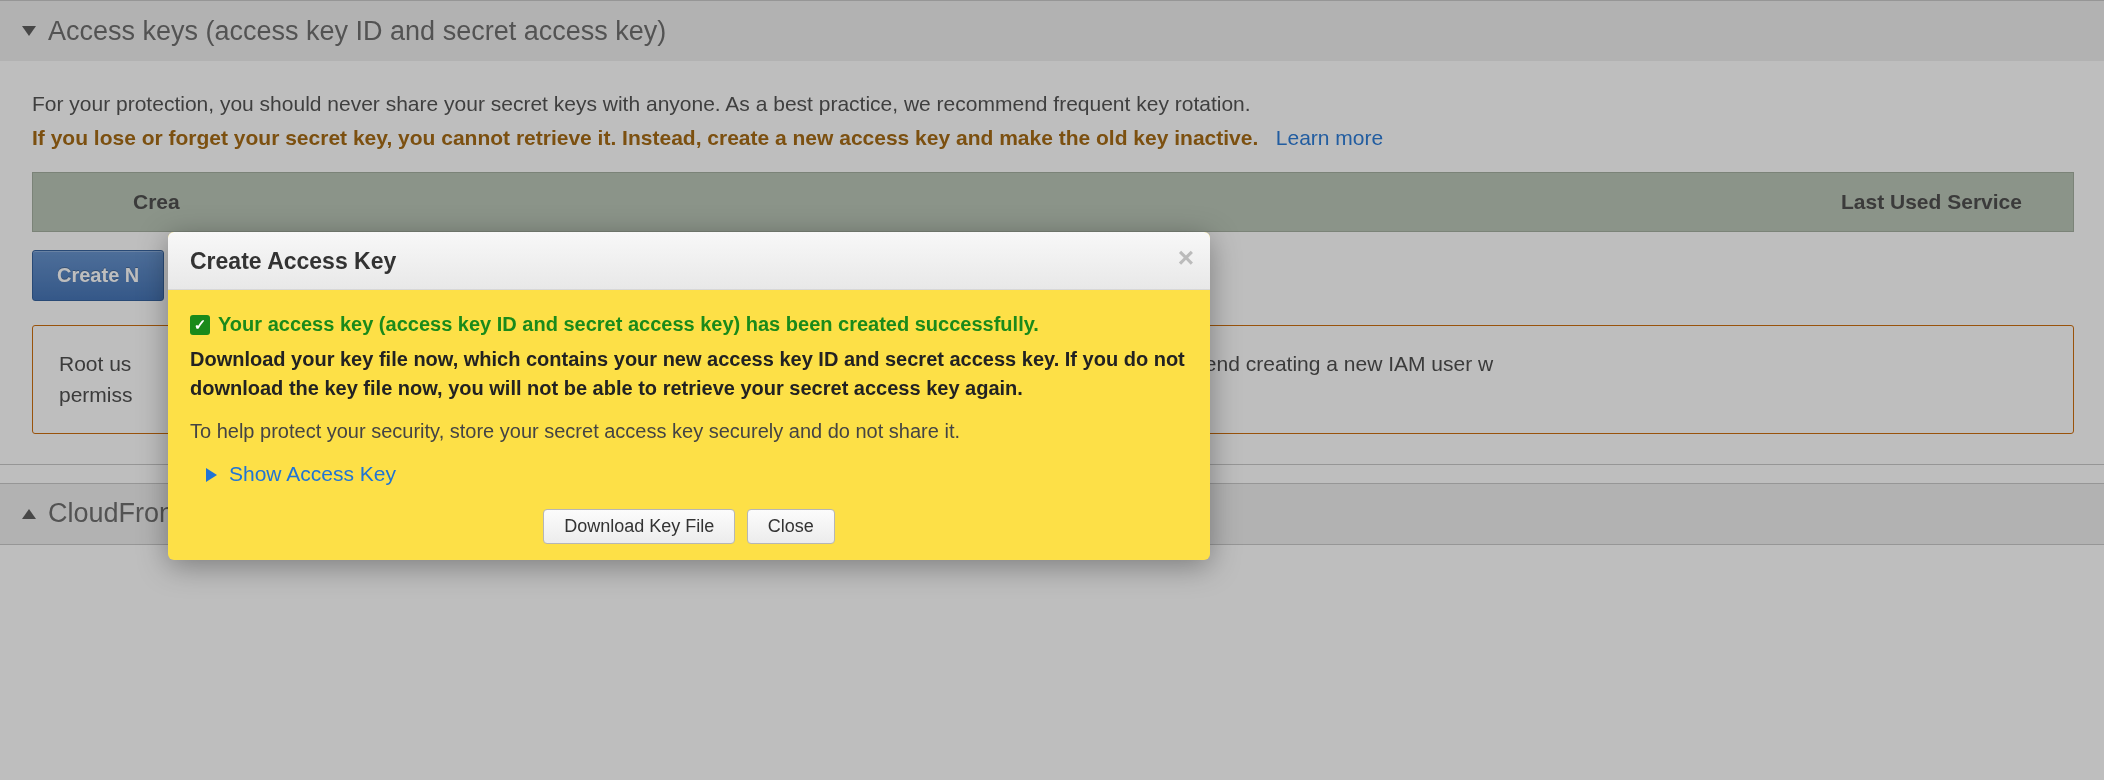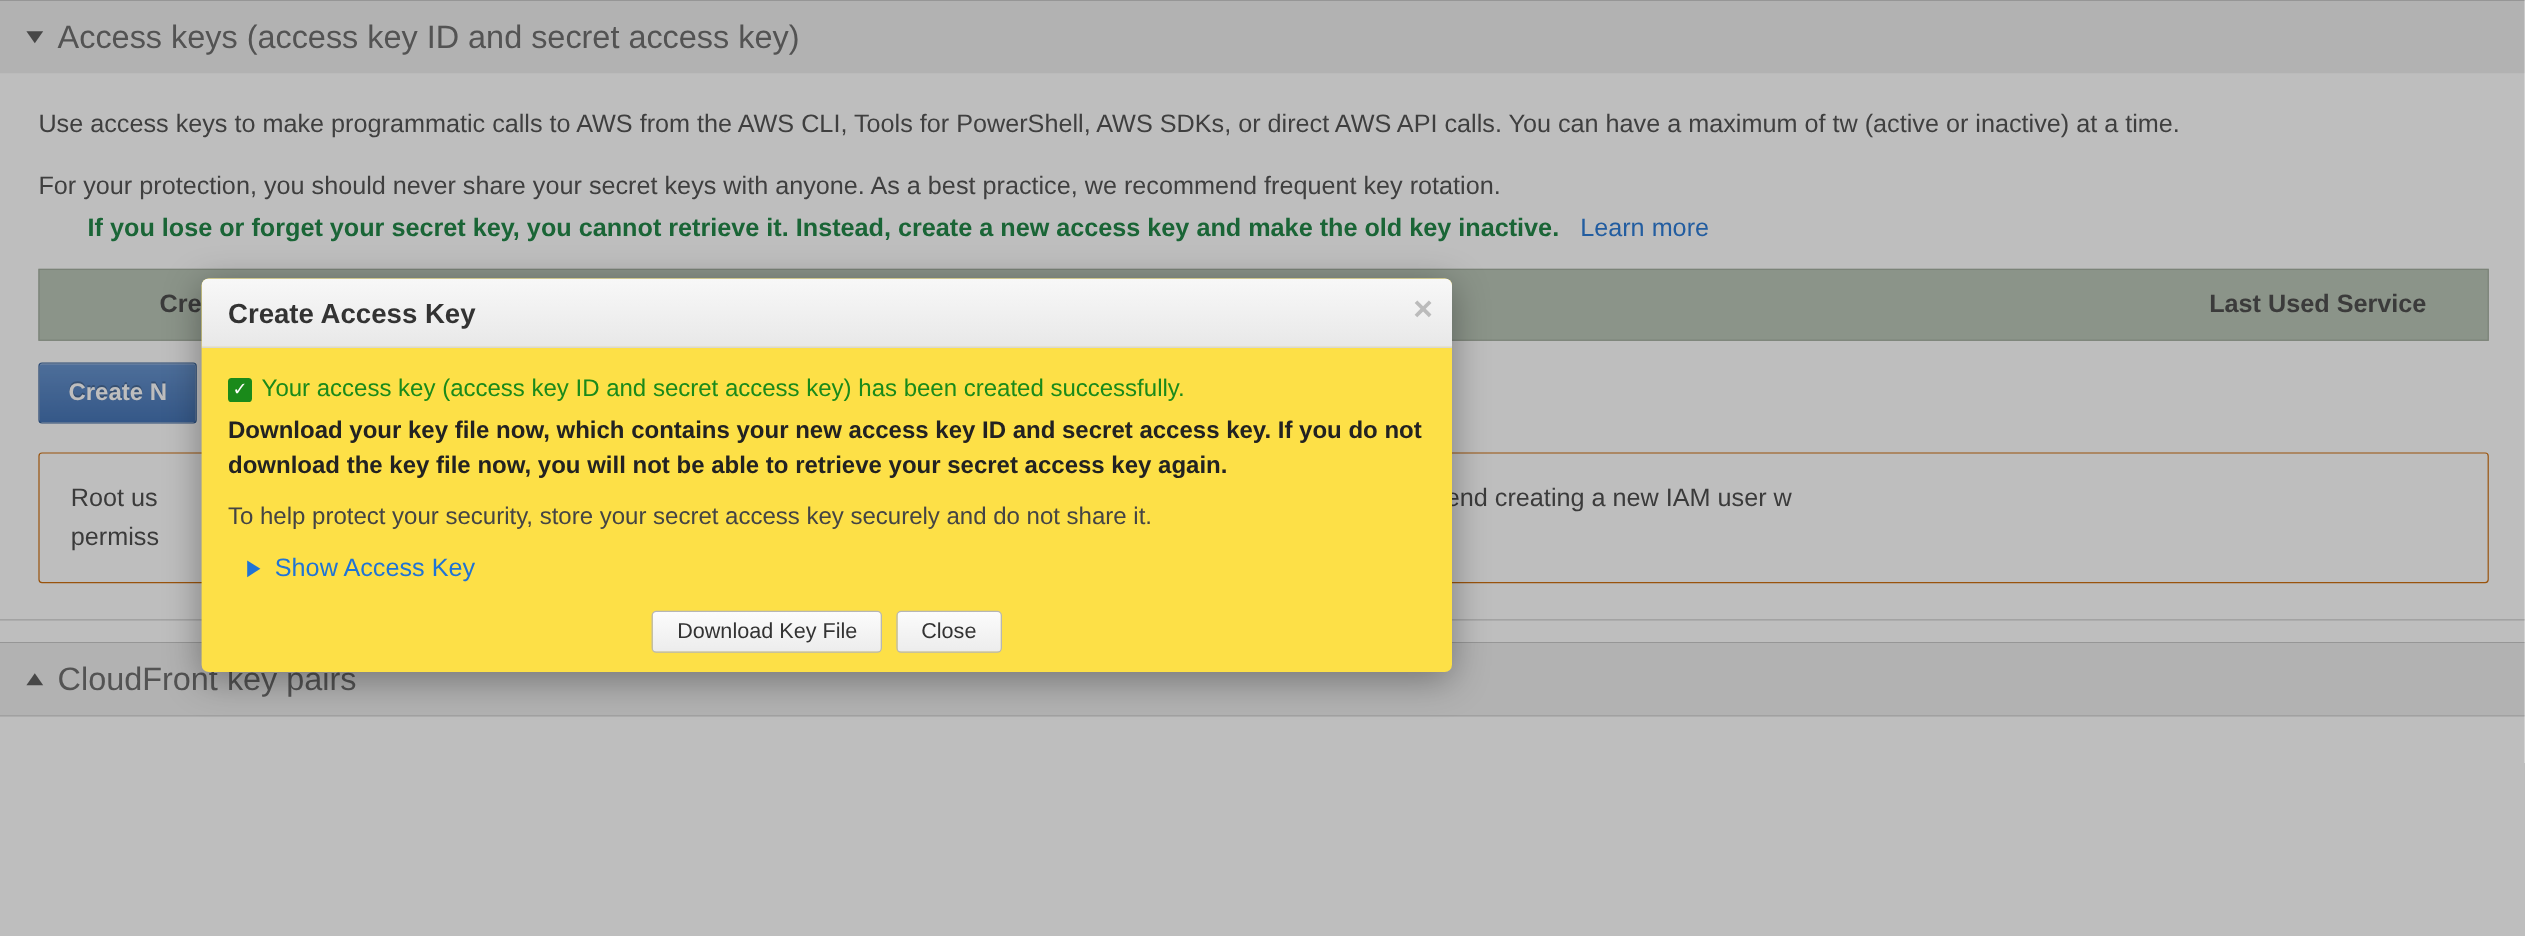--- a/index.html
+++ b/index.html
@@ -71,24 +71,23 @@
     background: #fff;
     padding: 28px 30px 30px 32px;
     font-size: 21px;
     color: #4a4a4a;
     line-height: 1.45;
   }
   .section-body p {
     margin: 0 0 22px 0;
   }
   .warn {
-    color: #15803d;
+    color: #a16207;
     font-weight: 700;
     display: inline;
-    margin-left: 41px;
   }
   .link {
     color: #2074d5;
     cursor: pointer;
   }
 
   
   .tablehead {
     background: #b7c3b3;
     border: 1px solid #9fab9b;
@@ -175,21 +174,21 @@
     font-weight: 700;
   }
   .modal-body {
     padding: 20px 22px 4px 22px;
     font-size: 20px;
     color: #333;
     line-height: 1.45;
   }
   .success-line {
     color: #1a8a1a;
-    font-weight: 400;
+    font-weight: 700;
     margin-bottom: 6px;
   }
   .check-badge {
     display: inline-block;
     width: 20px;
     height: 20px;
     background: #1a8a1a;
     border-radius: 3px;
     color: #fff;
     font-size: 15px;
@@ -233,21 +232,20 @@
 <body>
 
 <div class="page">
 
   <div class="section">
     <div class="section-header">
       <div class="tri tri-down"></div>
       <div class="section-title">Access keys (access key ID and secret access key)</div>
     </div>
     <div class="section-body">
-      <p>Use access keys to make programmatic calls to AWS from the AWS CLI, Tools for PowerShell, AWS SDKs, or direct AWS API calls. You can have a maximum of tw (active or inactive) at a time.</p>
       <p style="margin-bottom:4px;">For your protection, you should never share your secret keys with anyone. As a best practice, we recommend frequent key rotation.</p>
       <p style="margin-bottom:18px;">
         <span class="warn">If you lose or forget your secret key, you cannot retrieve it. Instead, create a new access key and make the old key inactive.</span>
         <span>&nbsp;</span>
         <span class="link">Learn more</span>
       </p>
 
       <div class="tablehead">
         <div class="col c-created">Crea</div>
         <div class="col c-spacer"></div>

